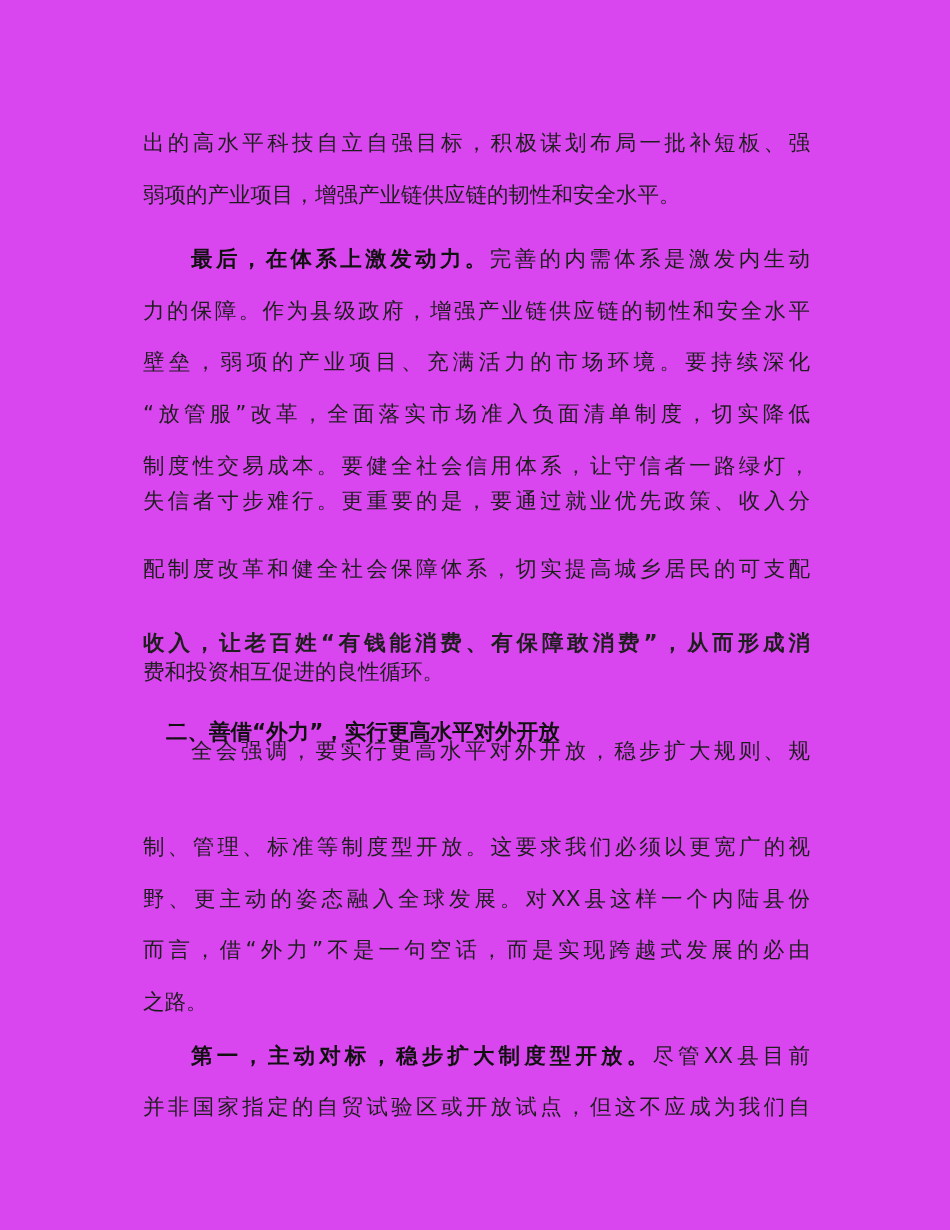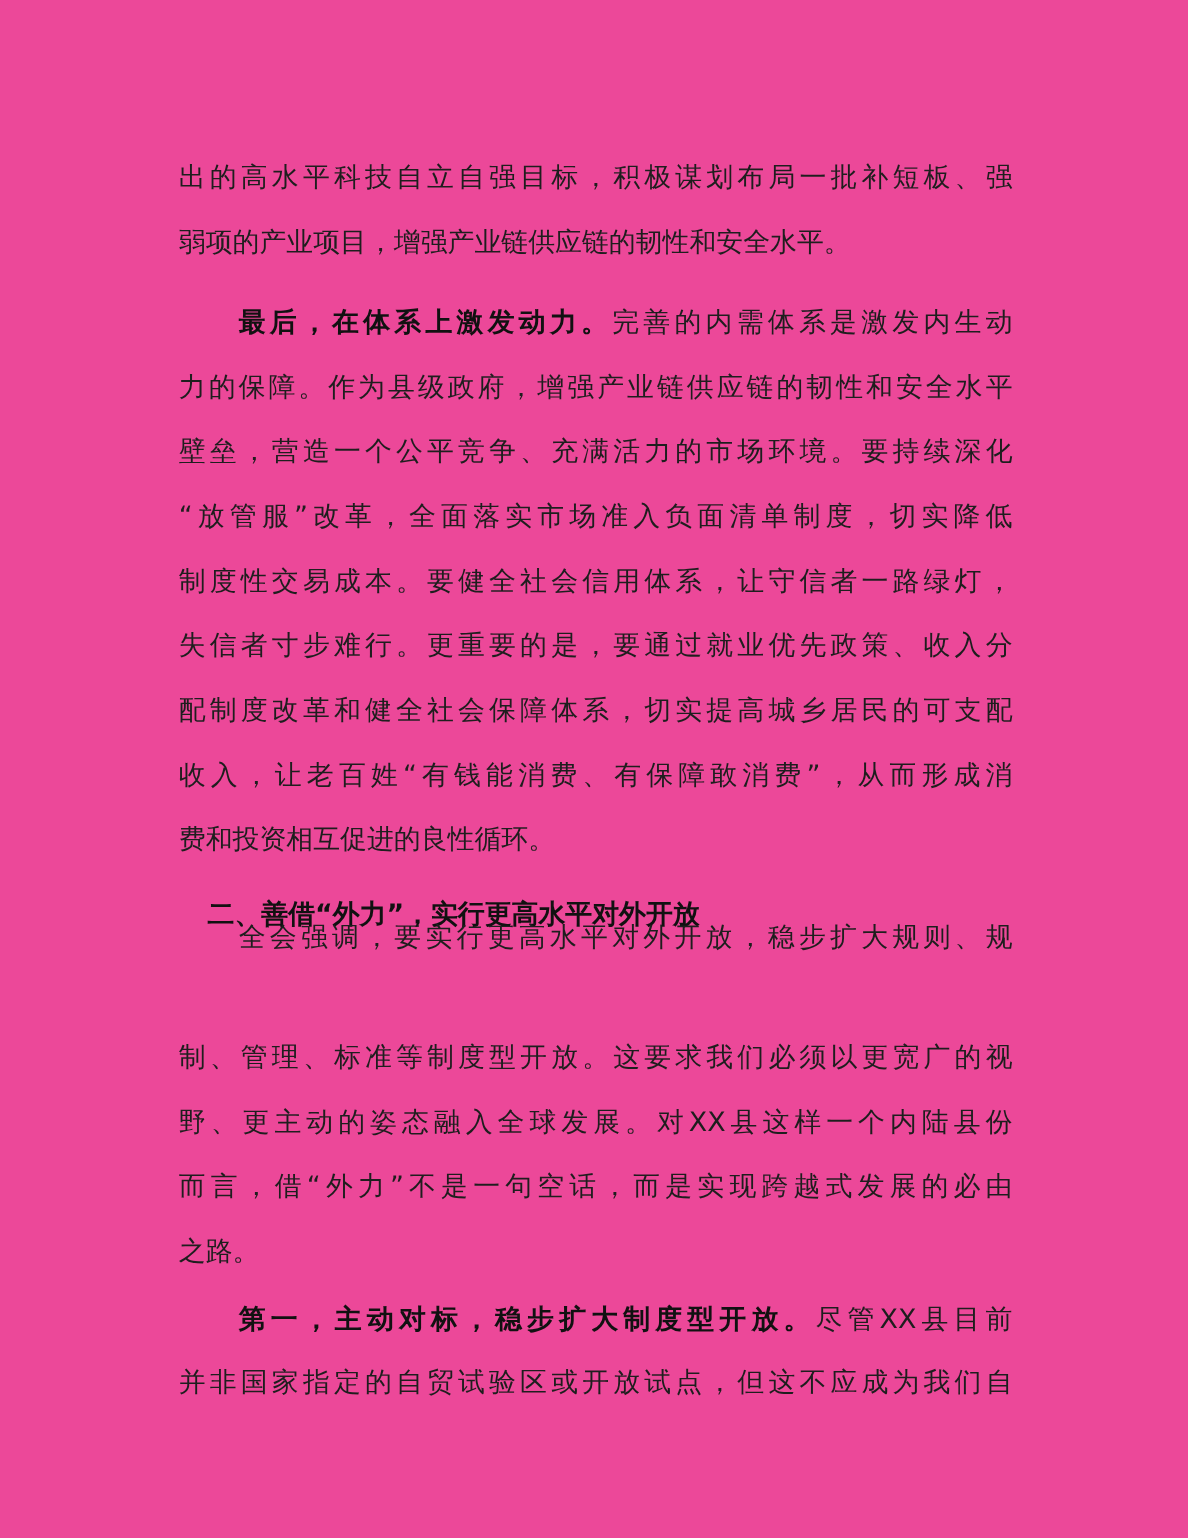--- a/index.html
+++ b/index.html
@@ -14,21 +14,21 @@
       overflow: hidden;
       font-family: "DejaVu Sans", "Liberation Sans", sans-serif;
       color: #1a1a1a;
     }
     .page {
       position: absolute;
       left: 0;
       top: 0;
       width: 950px;
       height: 1230px;
-      background: #ec4899;
+      background: #d946ef;
     }
     .line {
       position: absolute;
       left: 143px;
       width: 667px;
       height: 30px;
       line-height: 30px;
       font-size: 21.5px;
       white-space: nowrap;
       text-align: justify;
@@ -63,26 +63,26 @@
 
 <div class="page">
 
   <div class="line" style="top:128px;">出的高水平科技自立自强目标，积极谋划布局一批补短板、强</div>
   <div class="line indent" style="top:244px;">
     <span class="bold">最后，在体系上激发动力。</span><span>完善的内需体系是激发内生动</span>
   </div>
 
   <div class="line last" style="top:180px;">弱项的产业项目，增强产业链供应链的韧性和安全水平。</div>
   <div class="line" style="top:296px;">力的保障。作为县级政府，增强产业链供应链的韧性和安全水平</div>
-  <div class="line" style="top:347px;">壁垒，营造一个公平竞争、充满活力的市场环境。要持续深化</div>
+  <div class="line" style="top:347px;">壁垒，弱项的产业项目、充满活力的市场环境。要持续深化</div>
   <div class="line" style="top:399px;">“放管服”改革，全面落实市场准入负面清单制度，切实降低</div>
   <div class="line" style="top:451px;">制度性交易成本。要健全社会信用体系，让守信者一路绿灯，</div>
-  <div class="line" style="top:502px;">失信者寸步难行。更重要的是，要通过就业优先政策、收入分</div>
+  <div class="line" style="top:486px;font-family:Liberation Serif, serif;">失信者寸步难行。更重要的是，要通过就业优先政策、收入分</div>
   <div class="line" style="top:554px;">配制度改革和健全社会保障体系，切实提高城乡居民的可支配</div>
-  <div class="line" style="top:606px;">收入，让老百姓“有钱能消费、有保障敢消费”，从而形成消</div>
+  <div class="line" style="top:628px;font-weight:bold;">收入，让老百姓“有钱能消费、有保障敢消费”，从而形成消</div>
   <div class="line last" style="top:657px;">费和投资相互促进的良性循环。</div>
 
   <div class="heading" style="top:717px;">二、善借“外力”，实行更高水平对外开放</div>
 
   <div class="line indent" style="top:736px;">全会强调，要实行更高水平对外开放，稳步扩大规则、规</div>
   <div class="line" style="top:832px;">制、管理、标准等制度型开放。这要求我们必须以更宽广的视</div>
   <div class="line" style="top:884px;">野、更主动的姿态融入全球发展。对XX县这样一个内陆县份</div>
   <div class="line" style="top:935px;">而言，借“外力”不是一句空话，而是实现跨越式发展的必由</div>
   <div class="line last" style="top:987px;">之路。</div>
 

